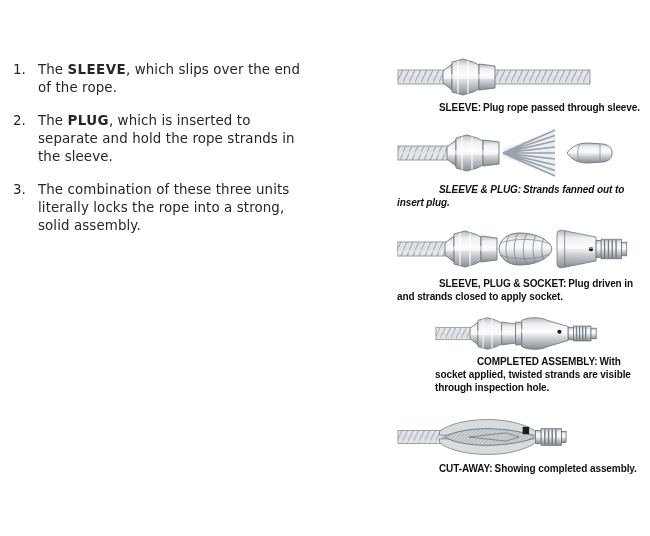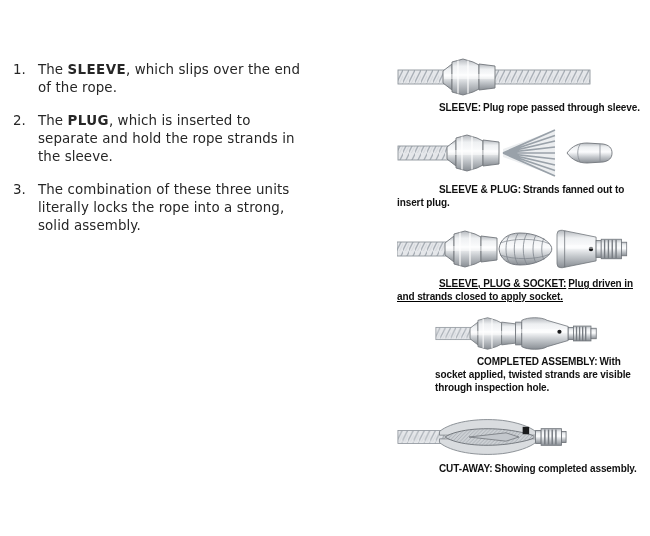--- a/index.html
+++ b/index.html
@@ -17,22 +17,22 @@
   .step .line:empty{display:none;}
 
   
   .figures{position:absolute;left:397px;top:55px;width:252px;}
   figure{margin:0 0 11px 0;padding:0;}
   figure svg{display:block;margin:0 0 2px 0;}
   figcaption{font-family:"Liberation Sans",sans-serif;font-weight:bold;
              font-size:10px;line-height:13px;color:#111111;letter-spacing:-0.1px;}
   .cap-label{font-weight:800;padding-left:42px;}
   .cap-text{margin-left:2px;}
-  figure.f2{margin-bottom:14px;}
-  figure.f3{text-decoration:underline;}
+  figure.f2{margin-bottom:14px;font-style:italic;}
+  figure.f3{}
   figure.f4{margin-bottom:20px;margin-left:38px;}
   figure.f5{margin-bottom:0;}
 </style>
 </head>
 <body>
 
 <svg width="0" height="0" style="position:absolute" aria-hidden="true">
   <defs>
     <linearGradient id="gm" x1="0" y1="0" x2="0" y2="1">
       <stop offset="0" stop-color="#b4b8bd"></stop>

